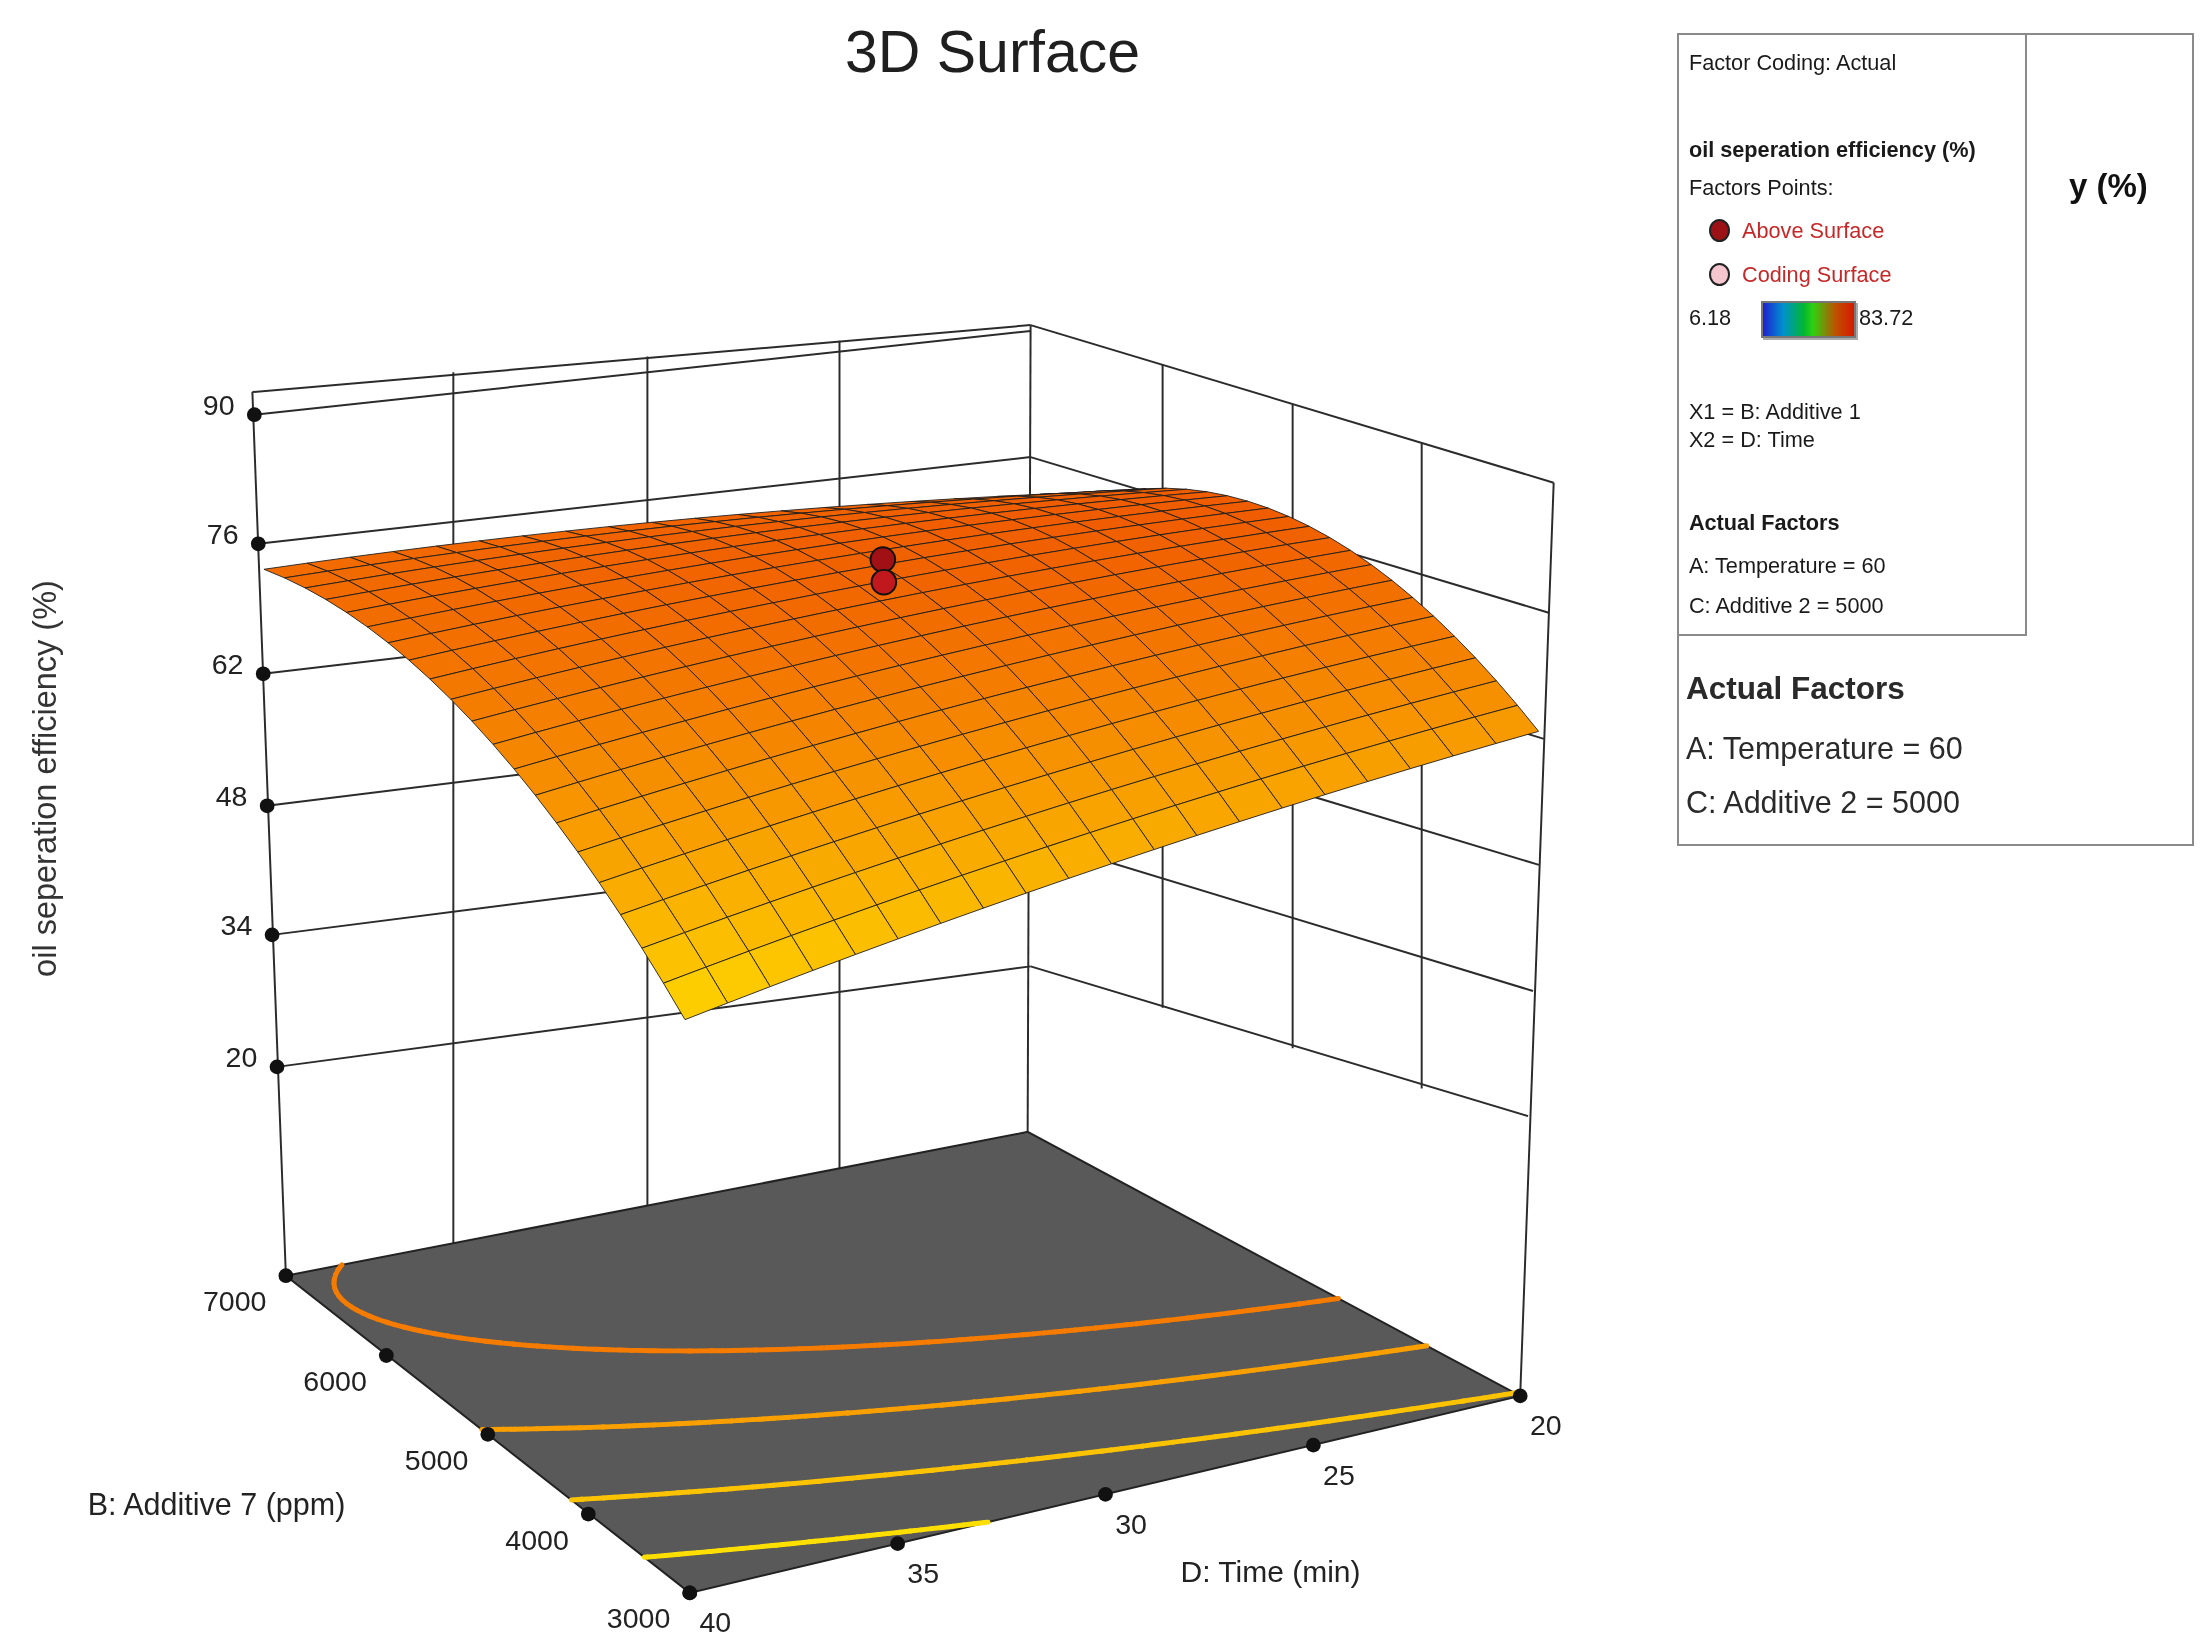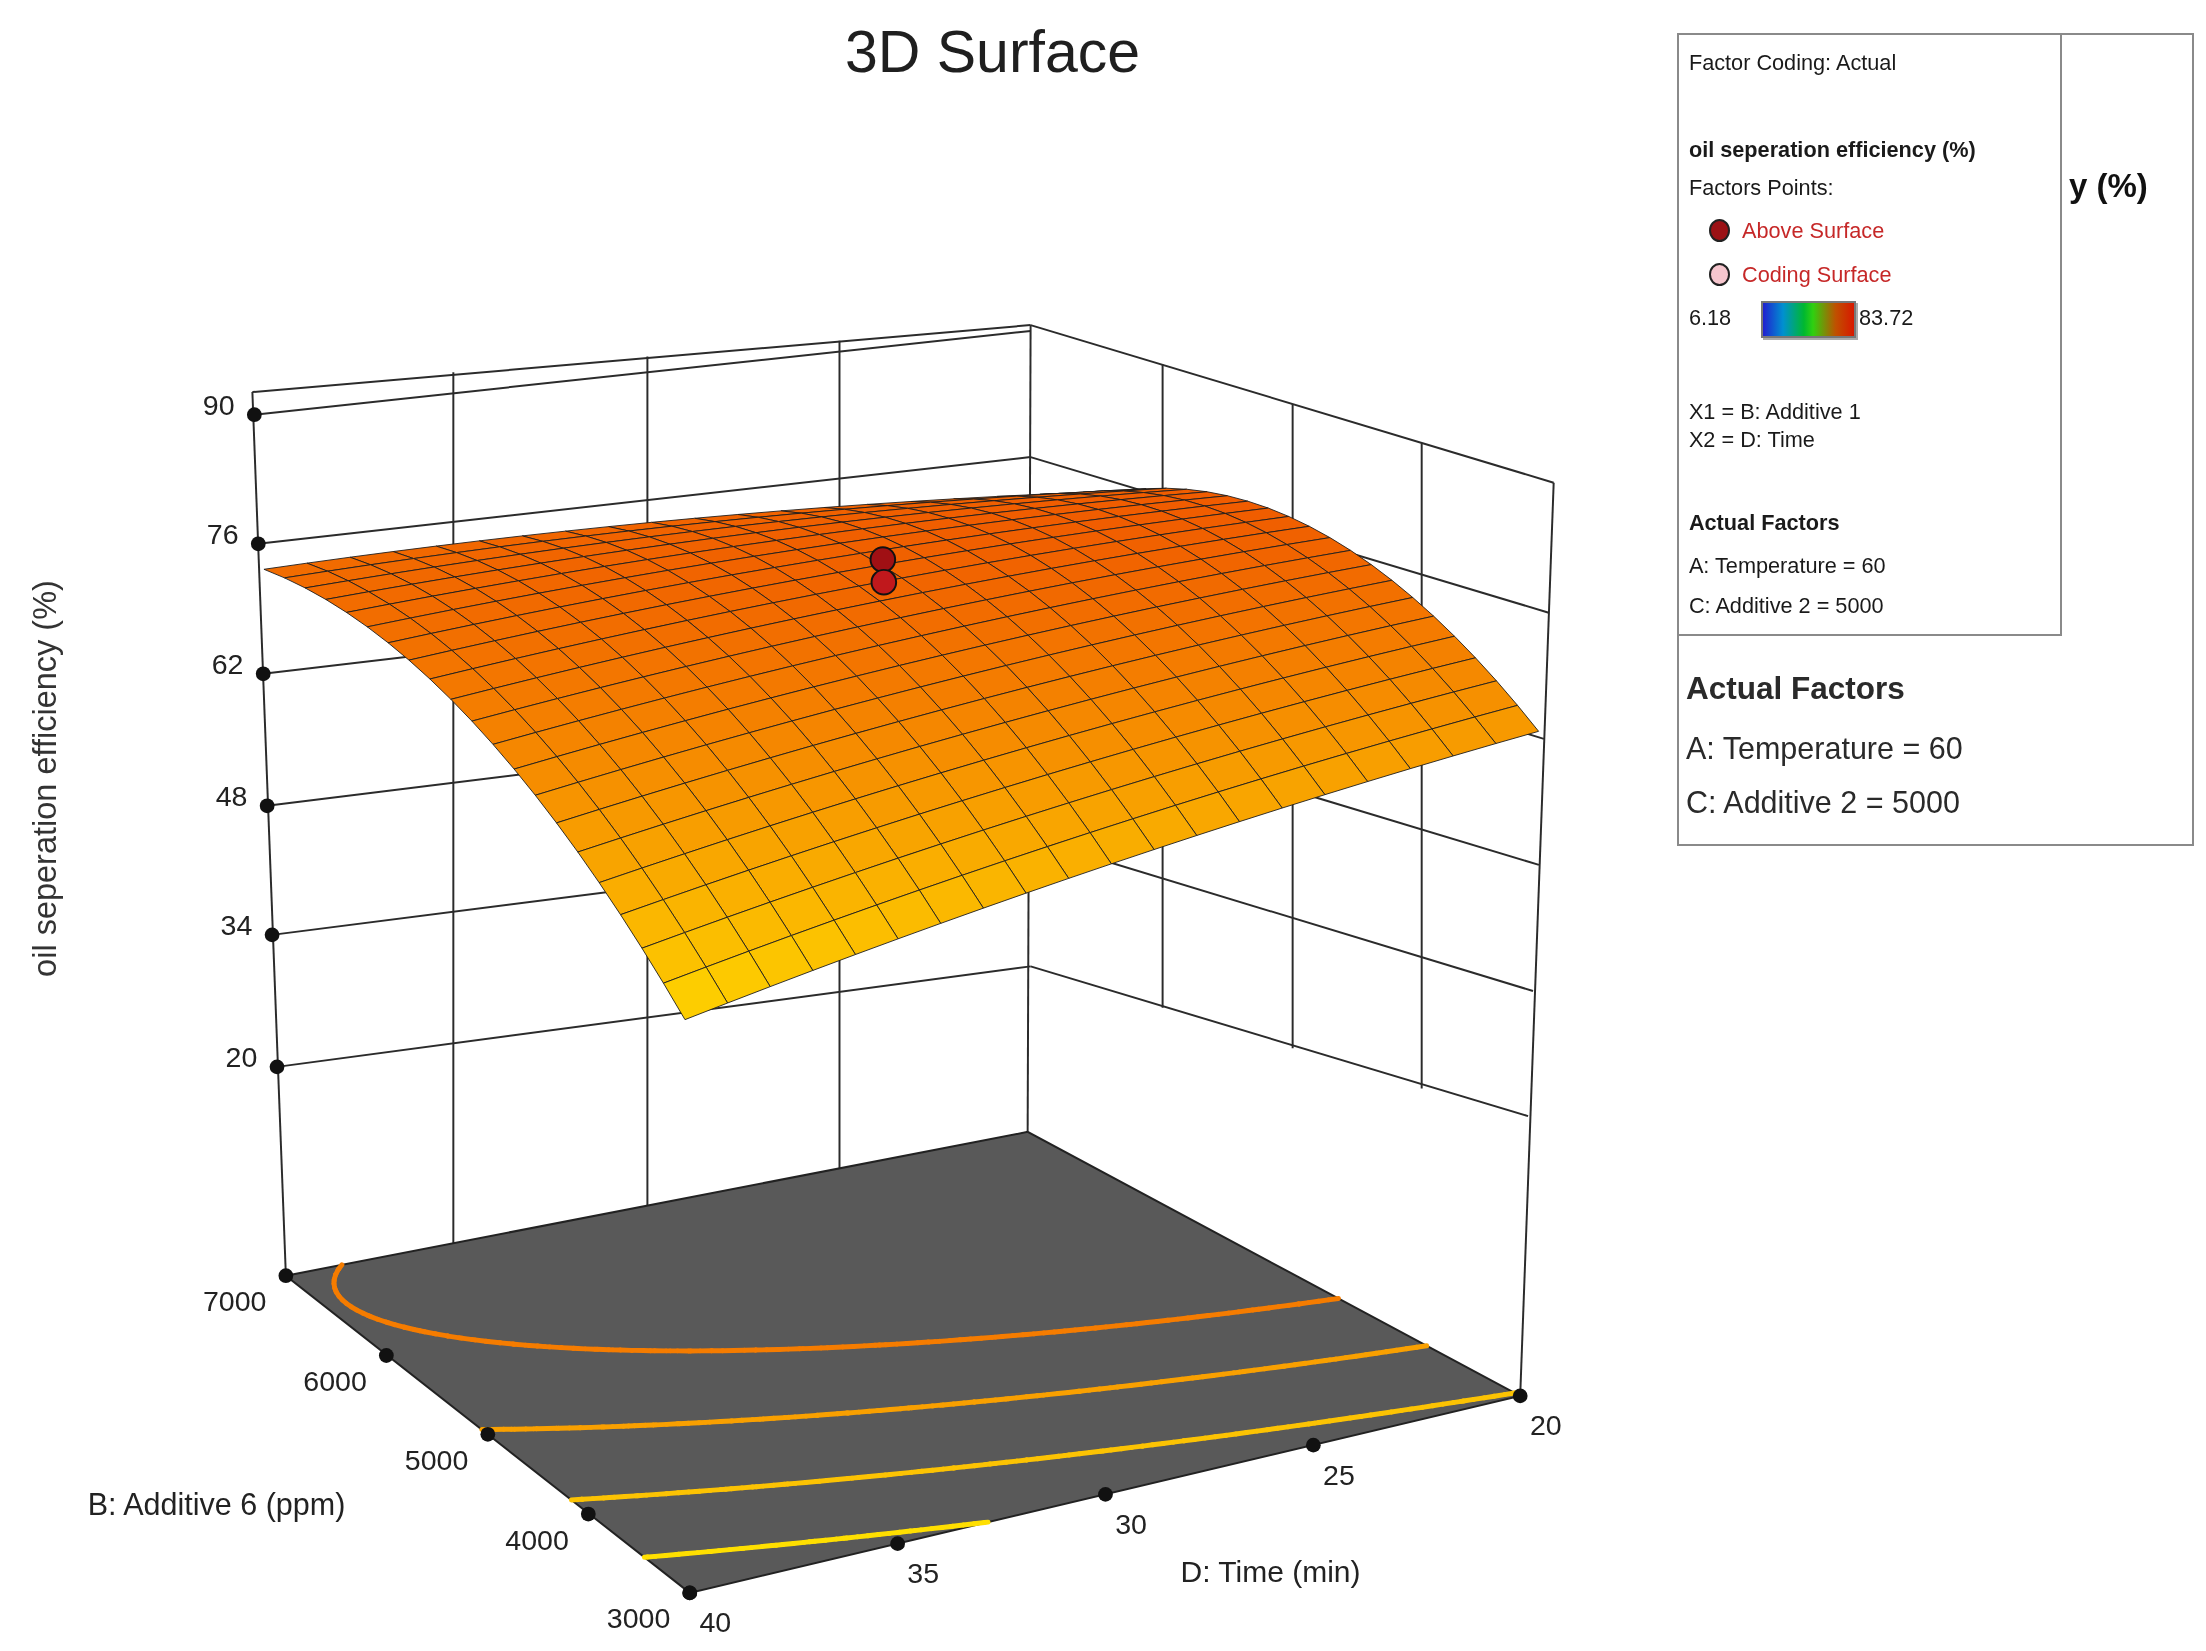--- a/index.html
+++ b/index.html
@@ -14,21 +14,21 @@
   #d-axis-label{left:1093px;top:1555px;width:355px;text-align:center;font-size:30px;color:#222;}
   
   #legend-outer{left:1677px;top:32.5px;width:517px;height:813px;background:#fff;
                 border:2px solid #8a8a8a;box-sizing:border-box;}
   .big-label{font-size:30.5px;color:#2a2a2a;}
   #clipped-response{left:2069px;top:167px;font-size:33px;font-weight:bold;color:#111;}
   #big-actual-factors{left:1686px;top:670px;font-weight:bold;font-size:31.5px;}
   #big-factor-a{left:1686px;top:731px;}
   #big-factor-c{left:1686px;top:785px;}
   
-  #legend-inner{left:1677px;top:32.5px;width:385px;height:603px;background:#fff;
+  #legend-inner{left:1677px;top:32.5px;width:350px;height:603px;background:#fff;
                 border:2px solid #8a8a8a;box-sizing:border-box;font-size:21.7px;text-decoration:underline;}
   .lg{position:absolute;left:9.9px;white-space:nowrap;}
   .lg-bold{font-weight:bold;}
   .red-text{color:#c62828;}
   .dot-icon{position:absolute;width:21.7px;height:23.6px;border-radius:50%;border:2px solid #222;box-sizing:border-box;}
   #above-dot{left:29.6px;top:184px;background:#9b1115;}
   #below-dot{left:29.6px;top:228px;background:#f6c6ce;}
   #grad-bar{position:absolute;left:82px;top:266px;width:95px;height:37px;border:2px solid #777;
             box-sizing:border-box;box-shadow:2px 2px 0 #aaa;
             background:linear-gradient(90deg,#2020d0 0%,#0090d0 22%,#00b830 45%,#30d010 55%,#c05000 80%,#d81800 100%);}
@@ -919,21 +919,21 @@
       <polygon points="651.4829500000001,962.538055 673.2954874999999,998.0562887499999 716.5663499999999,981.7086649999999 694.7758000000001,946.7223199999997" fill="hsl(46.07708984375001,100%,49.38728515625%)" stroke="#1c1c1c" stroke-width="0.9"></polygon>
       <polygon points="759.8454624999999,965.5974662499998 781.666,1001.5414000000001 824.931375,985.1347374999998 803.132825,949.7226925000001" fill="hsl(46.92160156250001,100%,49.4746484375%)" stroke="#1c1c1c" stroke-width="0.9"></polygon>
       <polygon points="716.5663499999999,981.7086649999999 738.408875,1018.1844874999999 781.666,1001.5414000000001 759.8454624999999,965.5974662499998" fill="hsl(47.701542968750005,100%,49.55533203125%)" stroke="#1c1c1c" stroke-width="0.9"></polygon>
       <polygon points="673.2954874999999,998.0562887499999 695.16,1035.0639999999999 738.408875,1018.1844874999999 716.5663499999999,981.7086649999999" fill="hsl(48.504140625000005,100%,49.638359375%)" stroke="#1c1c1c" stroke-width="0.9"></polygon>
       <circle cx="896" cy="568" r="12.5" fill="#a01014" stroke="#111" stroke-width="2"></circle>
       <circle cx="897" cy="591" r="12.5" fill="#c0181c" stroke="#111" stroke-width="2"></circle>
     </svg>
 
   <div class="abs" id="chart-title">3D Surface</div>
   <div class="abs" id="z-axis-label">oil seperation efficiency  (%)</div>
-  <div class="abs" id="b-axis-label">B: Additive 6  (ppm)</div>
+  <div class="abs" id="b-axis-label">B: Additive 7  (ppm)</div>
   <div class="abs" id="d-axis-label">D: Time  (min)</div>
 
   <div class="abs" id="legend-outer"></div>
   <div class="abs" id="clipped-response">y  (%)</div>
   <div class="abs big-label" id="big-actual-factors">Actual Factors</div>
   <div class="abs big-label" id="big-factor-a">A: Temperature = 60</div>
   <div class="abs big-label" id="big-factor-c">C: Additive 2 = 5000</div>
 
   <div class="abs" id="legend-inner">
     <div class="lg" style="top:15.8px">Factor Coding: Actual</div>

